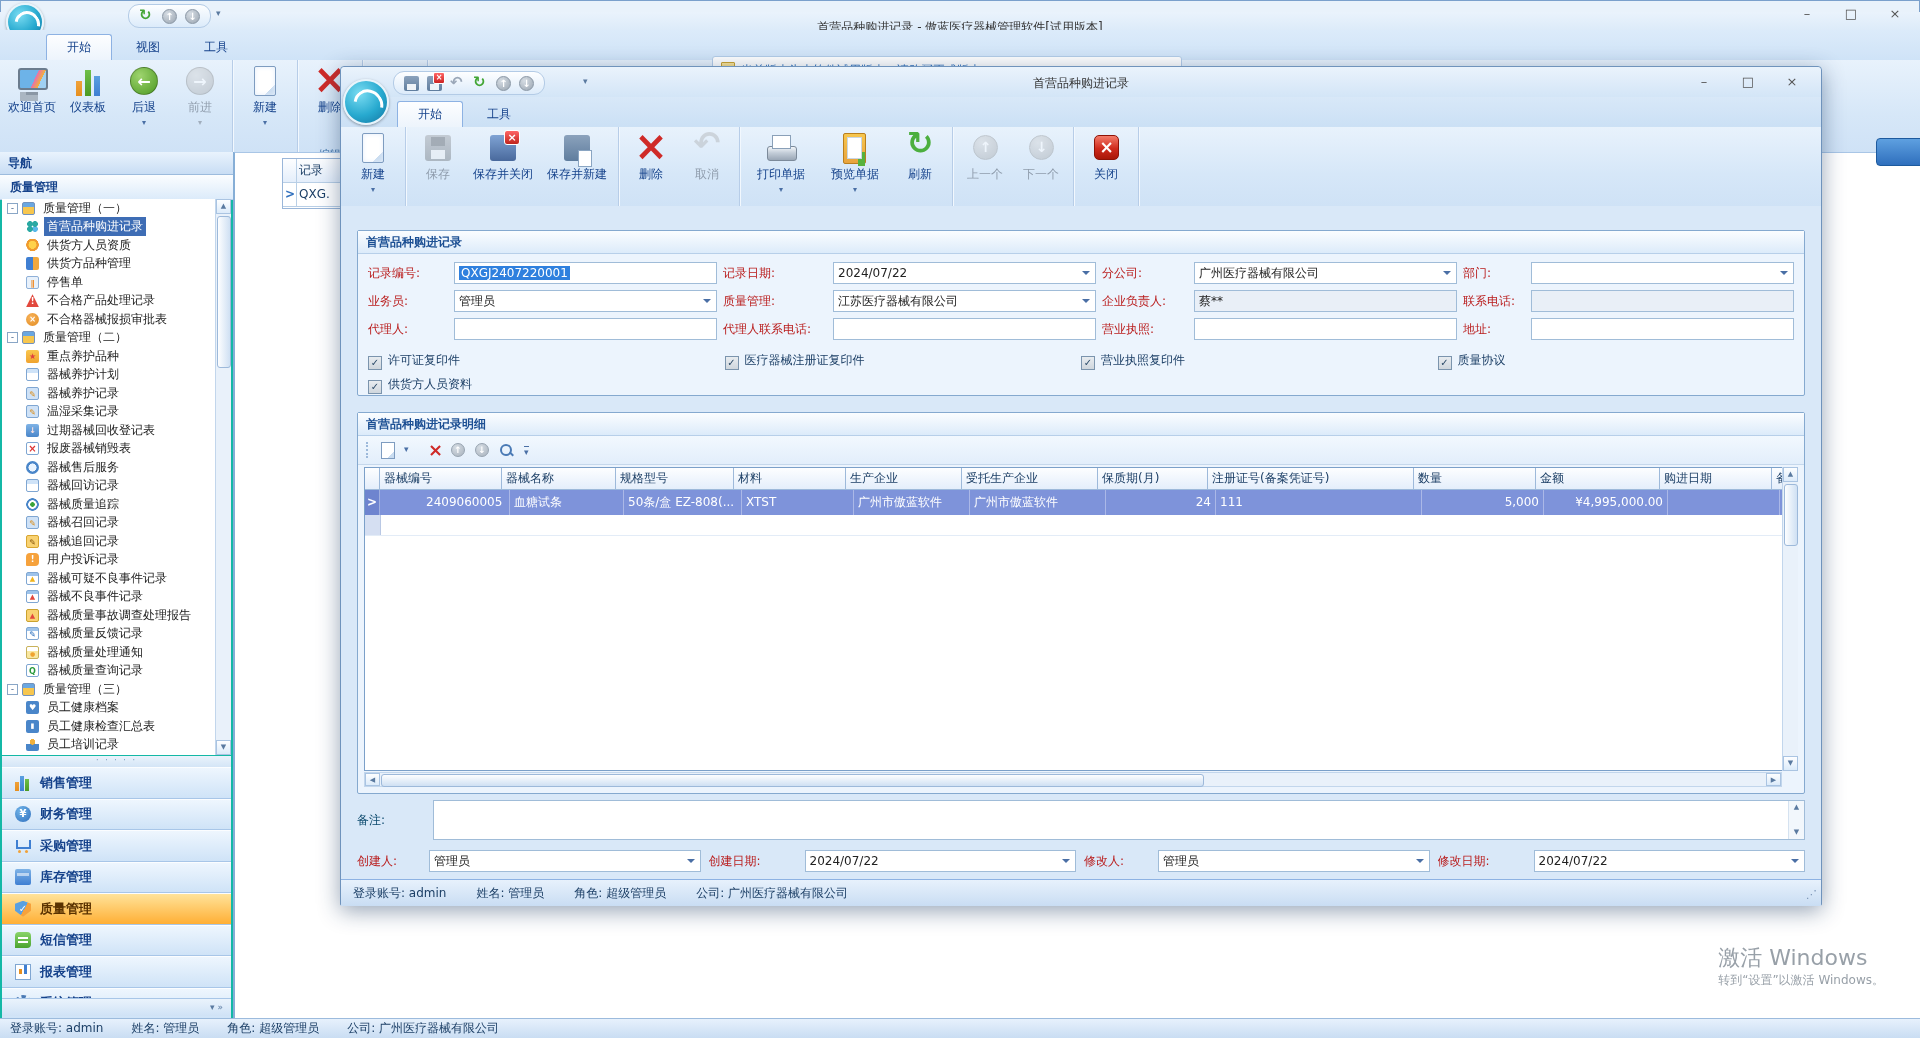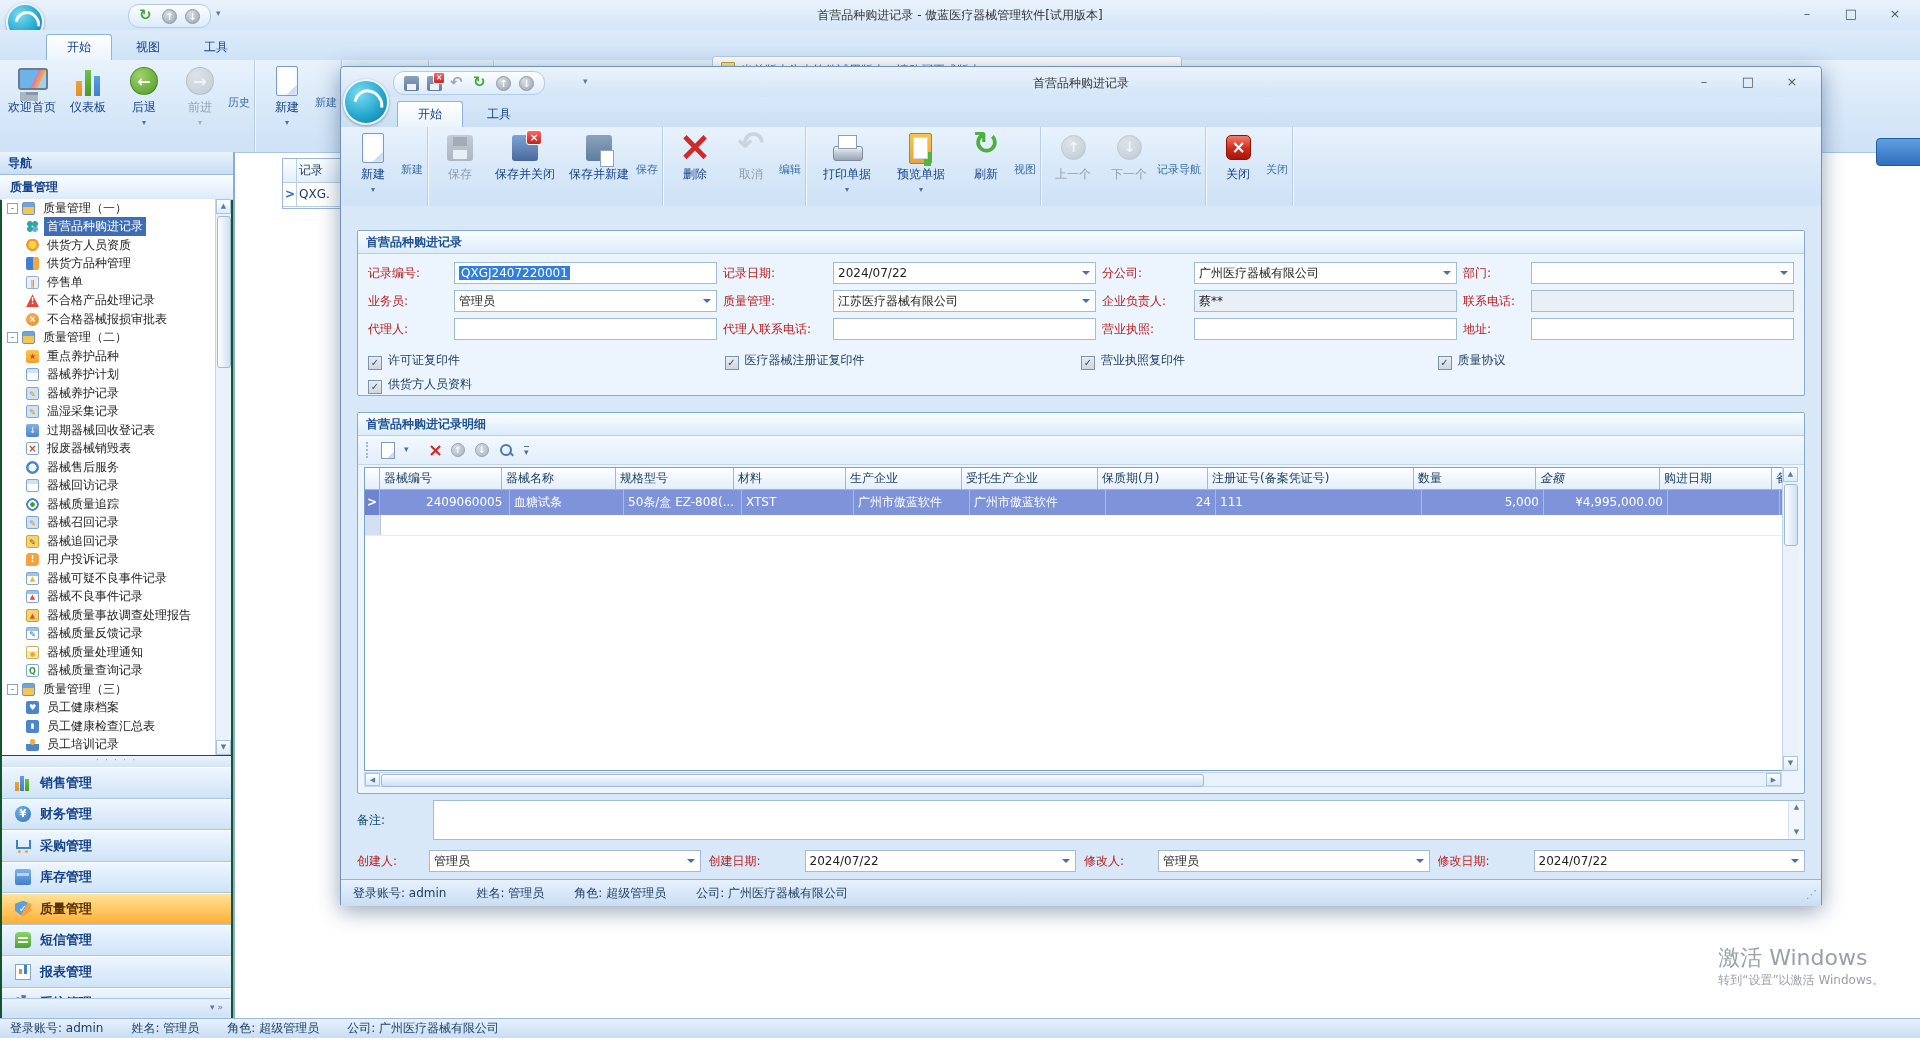--- a/index.html
+++ b/index.html
@@ -2,21 +2,21 @@
 <html><head>
 <meta charset="utf-8">
 <style>
   html,body{margin:0;padding:0;background:#b9cfe4;}
   #root{position:relative;width:1920px;height:1038px;overflow:hidden;
     font-family:"DejaVu Sans","Liberation Sans",sans-serif;font-size:12px;color:#1c3f66;
     background:#e9f2fb;box-shadow:inset 0 0 0 1px #7aa0cc;}
   .abs{position:absolute;}
 
   
-  .mw-titlebar{left:0;top:0;width:1920px;height:30px;background:linear-gradient(#eaf3fc,#d3e5f7);}
+  .mw-titlebar{left:0;top:12px;width:1920px;height:30px;background:linear-gradient(#eaf3fc,#d3e5f7);}
   .mw-title{left:0;top:7px;width:100%;text-align:center;color:#333;font-size:12px;}
   .logo{border-radius:50%;background:radial-gradient(circle at 35% 30%,#7adcf2,#27a9cf 55%,#1273a0);
     border:2px solid #e8f4fb;box-shadow:0 1px 3px rgba(0,0,0,.35);}
   .logo::after{content:"";position:absolute;left:22%;top:18%;width:55%;height:60%;
     border:3px solid #fff;border-radius:50%;border-left-color:transparent;border-bottom-color:transparent;transform:rotate(-35deg);}
   .logo-main{left:6px;top:3px;width:34px;height:34px;}
   .qat{height:22px;border:1px solid #b3cbe6;border-radius:11px;background:linear-gradient(#fdfeff,#dcebfa);
     display:flex;align-items:center;padding:0 10px;gap:8px;}
   .qat-main{left:128px;top:4px;}
   .qat span{width:15px;height:15px;display:inline-block;position:relative;}
@@ -34,21 +34,21 @@
   .winbtn{width:30px;height:20px;text-align:center;line-height:19px;color:#555;font-size:13px;}
   .winbtns-main{right:10px;top:4px;}
 
   .mw-tabs{left:0;top:30px;width:1920px;height:30px;background:linear-gradient(#dcebfa,#cfe3f7);border-bottom:1px solid #8db2e3;}
   .tabrow{display:flex;align-items:flex-end;height:100%;padding-left:46px;}
   .tab{padding:0 20px;height:25px;line-height:25px;color:#15428b;margin-right:4px;border-radius:3px 3px 0 0;}
   .tab.active{background:linear-gradient(#fdfeff,#edf4fc);border:1px solid #8db2e3;border-bottom:none;}
 
   .mw-ribbon{left:0;top:60px;width:1920px;height:92px;background:linear-gradient(#e8f2fc,#d6e7f8 60%,#cfe2f6);
     border-bottom:1px solid #a9c6e6;display:flex;align-items:stretch;overflow:hidden;}
-  .rgroup{display:flex;flex-direction:row;border-right:1px solid #b7cde8;box-shadow:1px 0 0 #f2f8fe;padding:2px 4px 0;}
+  .rgroup{display:flex;flex-direction:column;border-right:1px solid #b7cde8;box-shadow:1px 0 0 #f2f8fe;padding:2px 4px 0;}
   .rbtns{display:flex;flex:1;}
   .rbtn{width:56px;text-align:center;padding-top:1px;color:#15428b;position:relative;}
   .rbtn.wide{width:74px;font-family:Liberation Serif, serif;}
   .rbtn .rlabel{display:block;font-size:12px;line-height:14px;}
   .rbtn.disabled{opacity:.45;filter:grayscale(.8);}
   .rbtn .has-drop::before{content:"▾";font-size:8px;color:#4a6fa5;}
   .rglabel{height:17px;line-height:16px;text-align:center;color:#3a6ea5;font-size:11px;margin-top:33px;}
   .ricon{display:block;width:36px;height:36px;margin:1px auto 0;position:relative;}
 
   
@@ -101,21 +101,21 @@
   .frag-corner{background:linear-gradient(#fdfeff,#e4eefb);}
   .frag-head{background:linear-gradient(#fdfeff,#e4eefb);color:#1c3f66;}
   .frag-marker{color:#2f6fbd;font-weight:bold;}
   .frag-blue{left:1876px;top:138px;width:44px;height:26px;border-radius:4px 0 0 4px;z-index:2;
     background:linear-gradient(#5ea0e0,#2f6fbd);border:1px solid #1d5a9e;}
   .watermark{right:36px;top:944px;text-align:left;color:#98a0a8;z-index:1;}
   .watermark .w1{font-size:22px;line-height:28px;}
   .watermark .w2{font-size:12px;}
 
   
-  .sidebar{left:0;top:152px;width:234px;height:866px;background:#14532d;border-right:1px solid #86aed6;box-sizing:border-box;}
+  .sidebar{left:0;top:152px;width:234px;height:866px;background:#14b8a6;border-right:1px solid #86aed6;box-sizing:border-box;}
   .side-title{height:22px;line-height:22px;padding-left:8px;font-weight:bold;color:#15428b;
     background:linear-gradient(#e9f3fd,#c8ddf4);border-bottom:1px solid #9cbbdd;}
   .side-section{height:24px;line-height:24px;padding-left:10px;font-weight:bold;color:#15428b;
     background:linear-gradient(#fbfdff,#dcebfa);border-bottom:1px solid #b7cfe9;}
   .tree{position:absolute;left:2px;right:2px;top:47px;height:556px;background:#fff;overflow:hidden;}
   .tree-item{height:18.5px;display:flex;align-items:center;white-space:nowrap;color:#222;}
   .tree-item.folder{padding-left:5px;}
   .tree-item.leaf{padding-left:24px;}
   .t-exp{display:none;width:9px;height:9px;box-sizing:content-box;border:1px solid #89a6c6;background:#fff;margin-right:4px;
     font:9px/9px "DejaVu Sans Mono",monospace;text-align:center;color:#44628a;flex:none;}
@@ -265,21 +265,21 @@
   .ghead{display:flex;}
   .ghead .hcells{display:contents;}
   .gcell{box-sizing:border-box;flex:none;overflow:hidden;white-space:nowrap;}
   .ghead .marker{width:15px;height:22px;background:linear-gradient(#fdfeff,#e4eefb);border-right:1px solid #9db9da;border-bottom:1px solid #9db9da;}
   .ghead .hcells span{height:22px;line-height:21px;padding:0 4px;background:linear-gradient(#fdfeff,#e4eefb);
     border-right:1px solid #9db9da;border-bottom:1px solid #9db9da;color:#1c3f66;box-sizing:border-box;flex:none;overflow:hidden;white-space:nowrap;}
   .ghead .hcells span:nth-of-type(1){width:122px;} .ghead .hcells span:nth-of-type(2){width:114px;}
   .ghead .hcells span:nth-of-type(3){width:118px;} .ghead .hcells span:nth-of-type(4){width:112px;}
   .ghead .hcells span:nth-of-type(5){width:116px;} .ghead .hcells span:nth-of-type(6){width:136px;}
   .ghead .hcells span:nth-of-type(7){width:110px;} .ghead .hcells span:nth-of-type(8){width:206px;}
-  .ghead .hcells span:nth-of-type(9){width:122px;} .ghead .hcells span:nth-of-type(10){width:124px;font-style:italic;}
+  .ghead .hcells span:nth-of-type(9){width:122px;} .ghead .hcells span:nth-of-type(10){width:124px;}
   .ghead .hcells span:nth-of-type(11){width:112px;} .ghead .hcells span:nth-of-type(12){flex:1 1 60px;border-right:none;}
   .grow{display:flex;}
   .grow span{height:25px;line-height:25px;padding:0 4px;background:#7e93da;color:#fff;
     border-right:1px solid rgba(255,255,255,.35);box-sizing:border-box;flex:none;overflow:hidden;white-space:nowrap;}
   .grow span:nth-of-type(1){width:15px;background:#6e84cf;padding:0 2px;font-weight:bold;}
   .grow span:nth-of-type(2){width:130px;padding-left:46px;} .grow span:nth-of-type(3){width:114px;}
   .grow span:nth-of-type(4){width:118px;} .grow span:nth-of-type(5){width:112px;}
   .grow span:nth-of-type(6){width:116px;} .grow span:nth-of-type(7){width:136px;}
   .grow span:nth-of-type(8){width:110px;text-align:right;} .grow span:nth-of-type(9){width:206px;}
   .grow span:nth-of-type(10){width:122px;text-align:right;} .grow span:nth-of-type(11){width:124px;text-align:right;}

